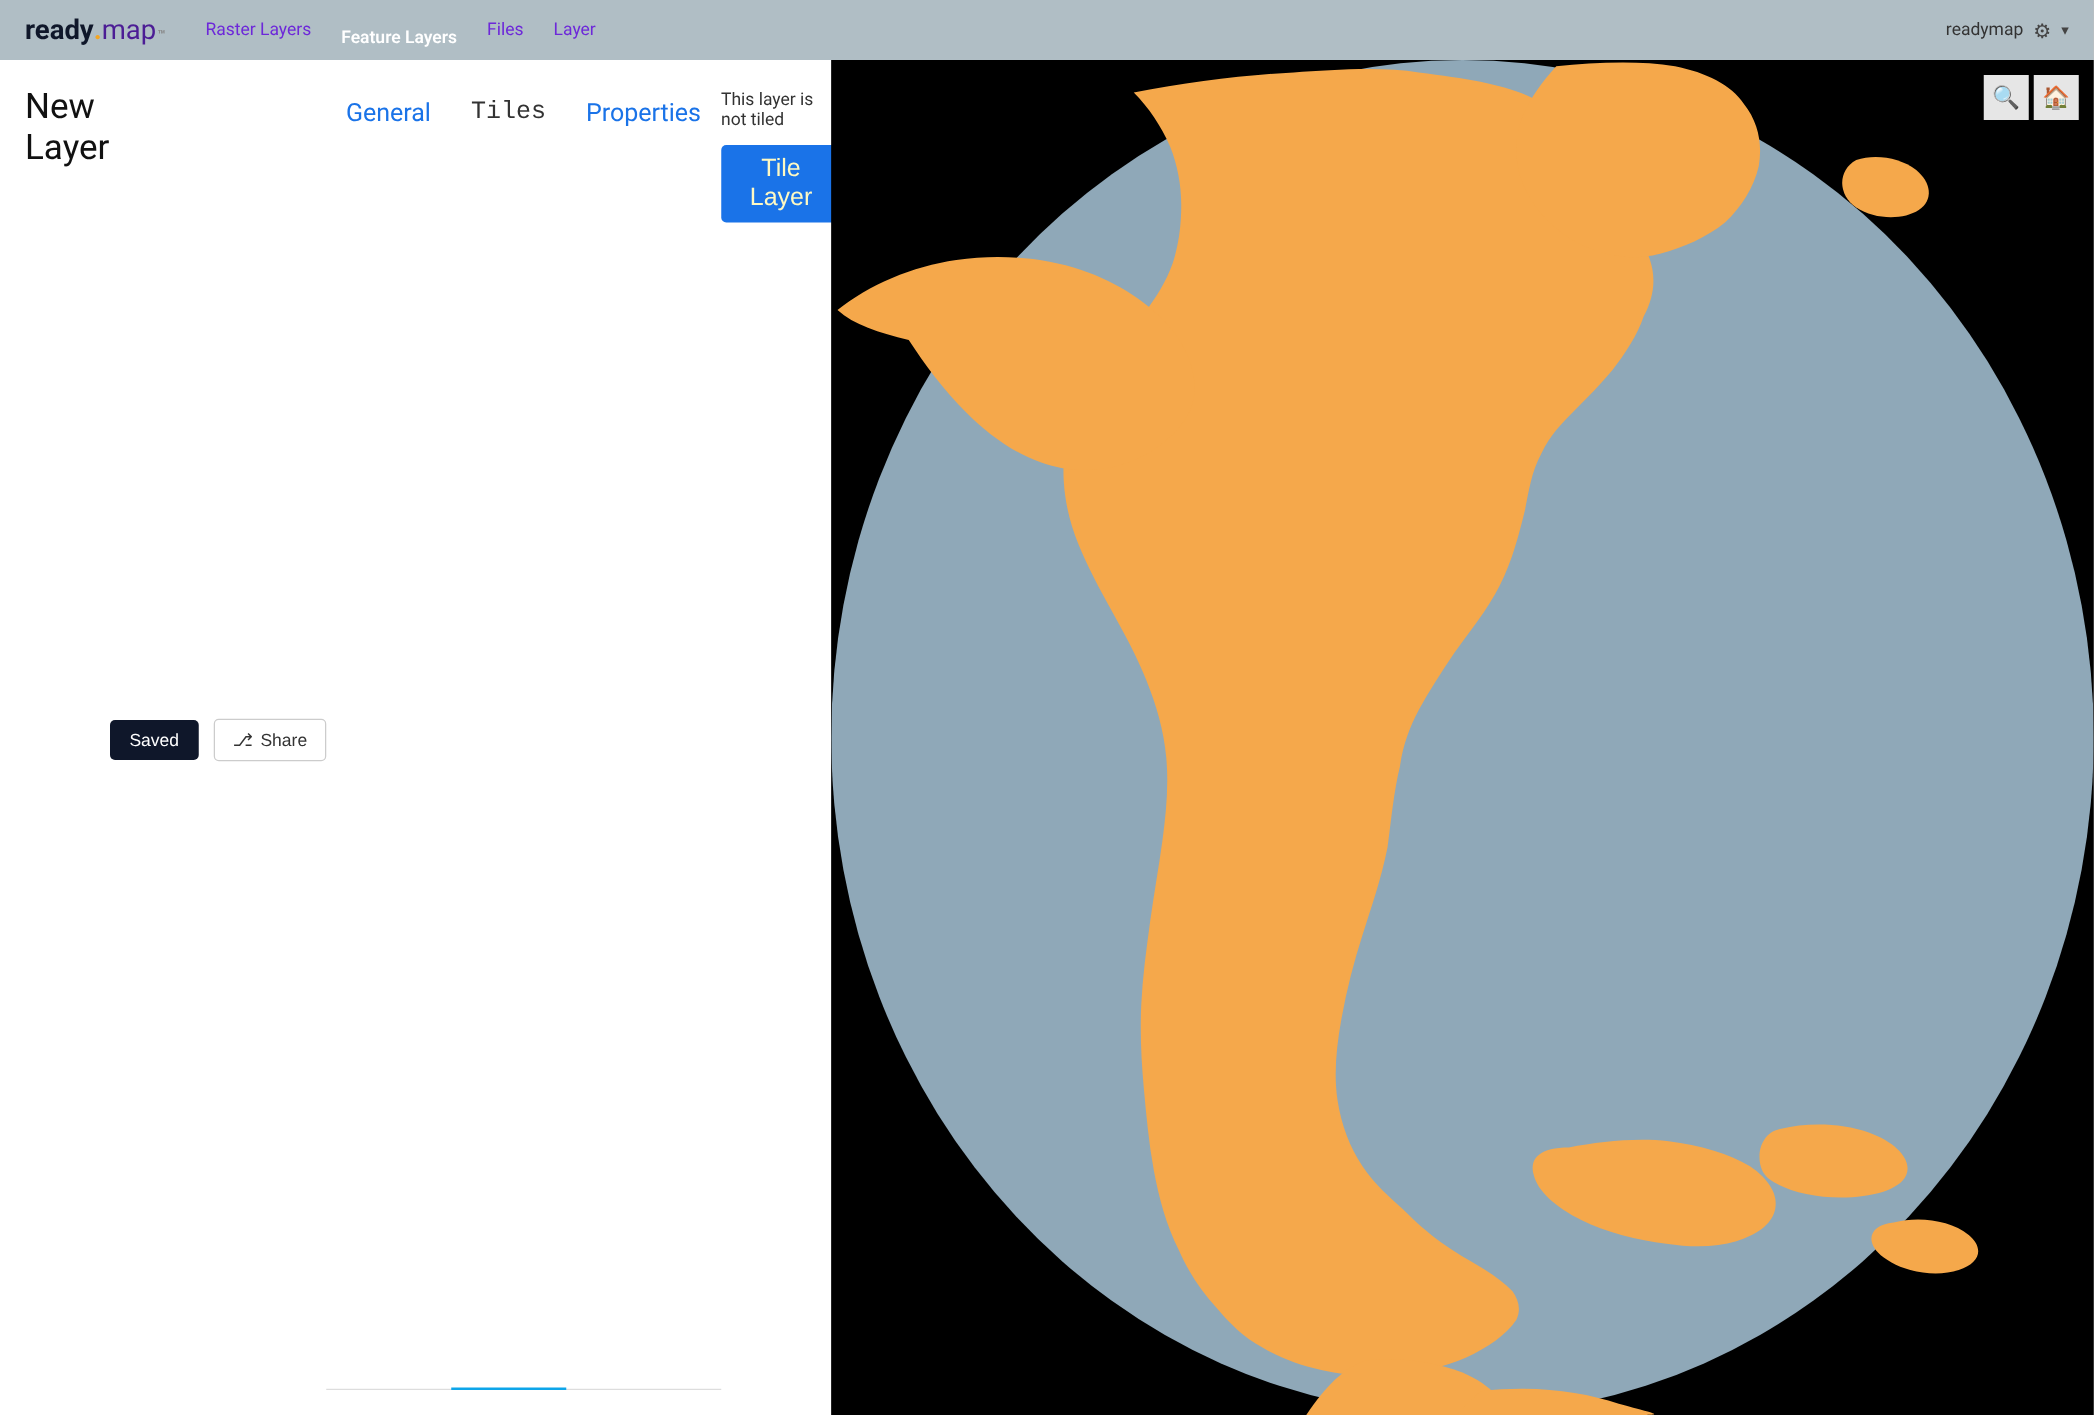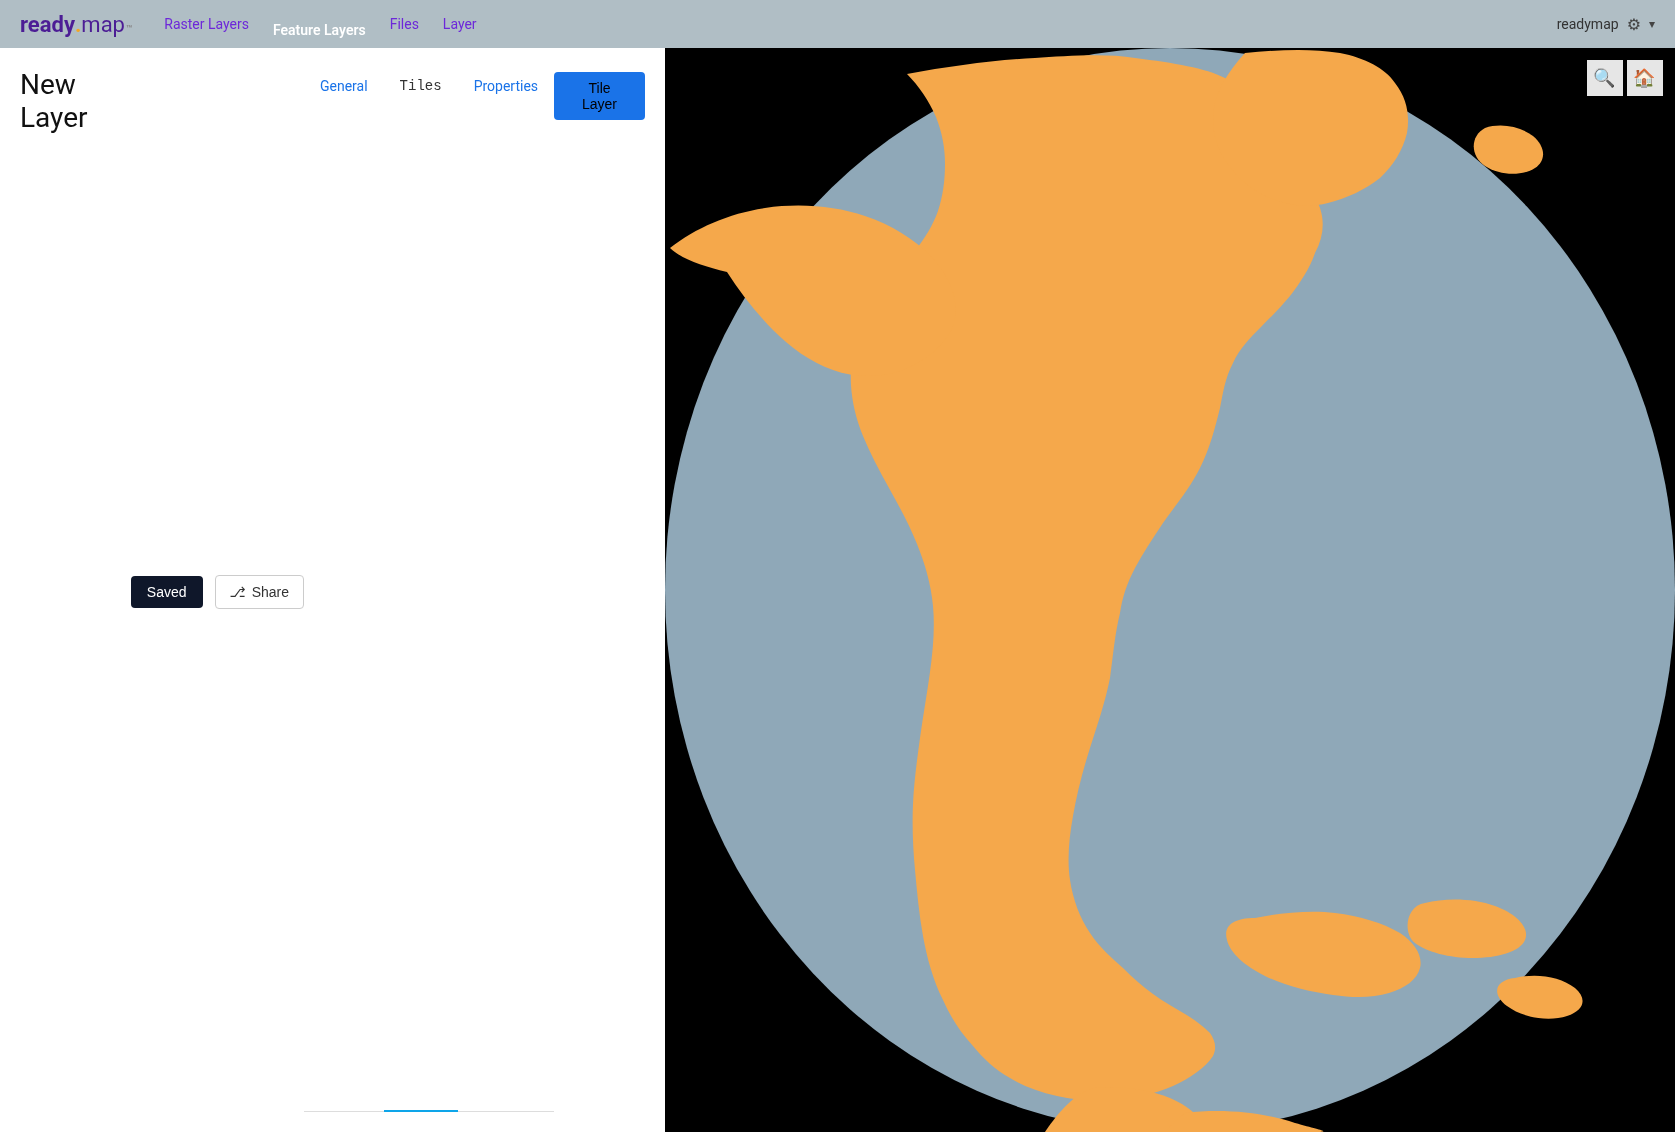--- a/index.html
+++ b/index.html
@@ -20,21 +20,21 @@
       gap: 32px;
     }
     .logo {
       display: flex;
       align-items: baseline;
       gap: 0;
       font-size: 22px;
       font-weight: 700;
       color: #222;
     }
-    .logo-ready { color: #4c1d95; font-weight: 700; }
+    .logo-ready { color: #0f172a; font-weight: 700; }
     .logo-dot { color: #f5a623; font-weight: 700; }
     .logo-map { color: #4c1d95; font-weight: 400; }
     .logo-tm { font-size: 10px; color: #888; vertical-align: super; margin-left: 1px; }
 
     .nav {
       display: flex;
       gap: 24px;
       align-items: center;
     }
     .nav-item {
@@ -123,21 +123,21 @@
     }
 
     
     .tabs {
       display: flex;
       border-bottom: 1px solid #ddd;
       margin-bottom: 20px;
     }
     .tab {
       padding: 10px 16px;
-      font-size: 14px;
+      font-size: 20px;
       cursor: pointer;
       color: #1a73e8;
       border-bottom: 2px solid transparent;
       margin-bottom: -1px;
     }
     .tab.active {
       color: #333;
       border-bottom: 2px solid #0ea5e9;
       font-family: Liberation Mono, monospace;
     }
@@ -145,25 +145,25 @@
     .tiles-content {
       padding-top: 4px;
     }
     .not-tiled-text {
       font-size: 14px;
       color: #333;
       margin-bottom: 12px;
     }
     .btn-tile-layer {
       background: #1a73e8;
-      color: #000000;
+      color: #fef9c3;
       border: none;
       border-radius: 4px;
       padding: 8px 23px;
-      font-size: 14px;
+      font-size: 20px;
       cursor: pointer;
     }
 
     
     .map-panel {
       flex: 1;
       position: relative;
       background: #000;
       overflow: hidden;
     }
@@ -233,20 +233,21 @@
       </button>
     </div>
 
     <div class="tabs">
       <div class="tab">General</div>
       <div class="tab active">Tiles</div>
       <div class="tab">Properties</div>
     </div>
 
     <div class="tiles-content">
+      <p class="not-tiled-text">This layer is not tiled</p>
       <button class="btn-tile-layer">Tile Layer</button>
     </div>
   </div>
 
   <div class="map-panel">
     
     <svg class="globe-svg" viewBox="0 0 1010 1084" xmlns="http://www.w3.org/2000/svg">
 
       <rect width="1010" height="1084" fill="#000"></rect>
 

